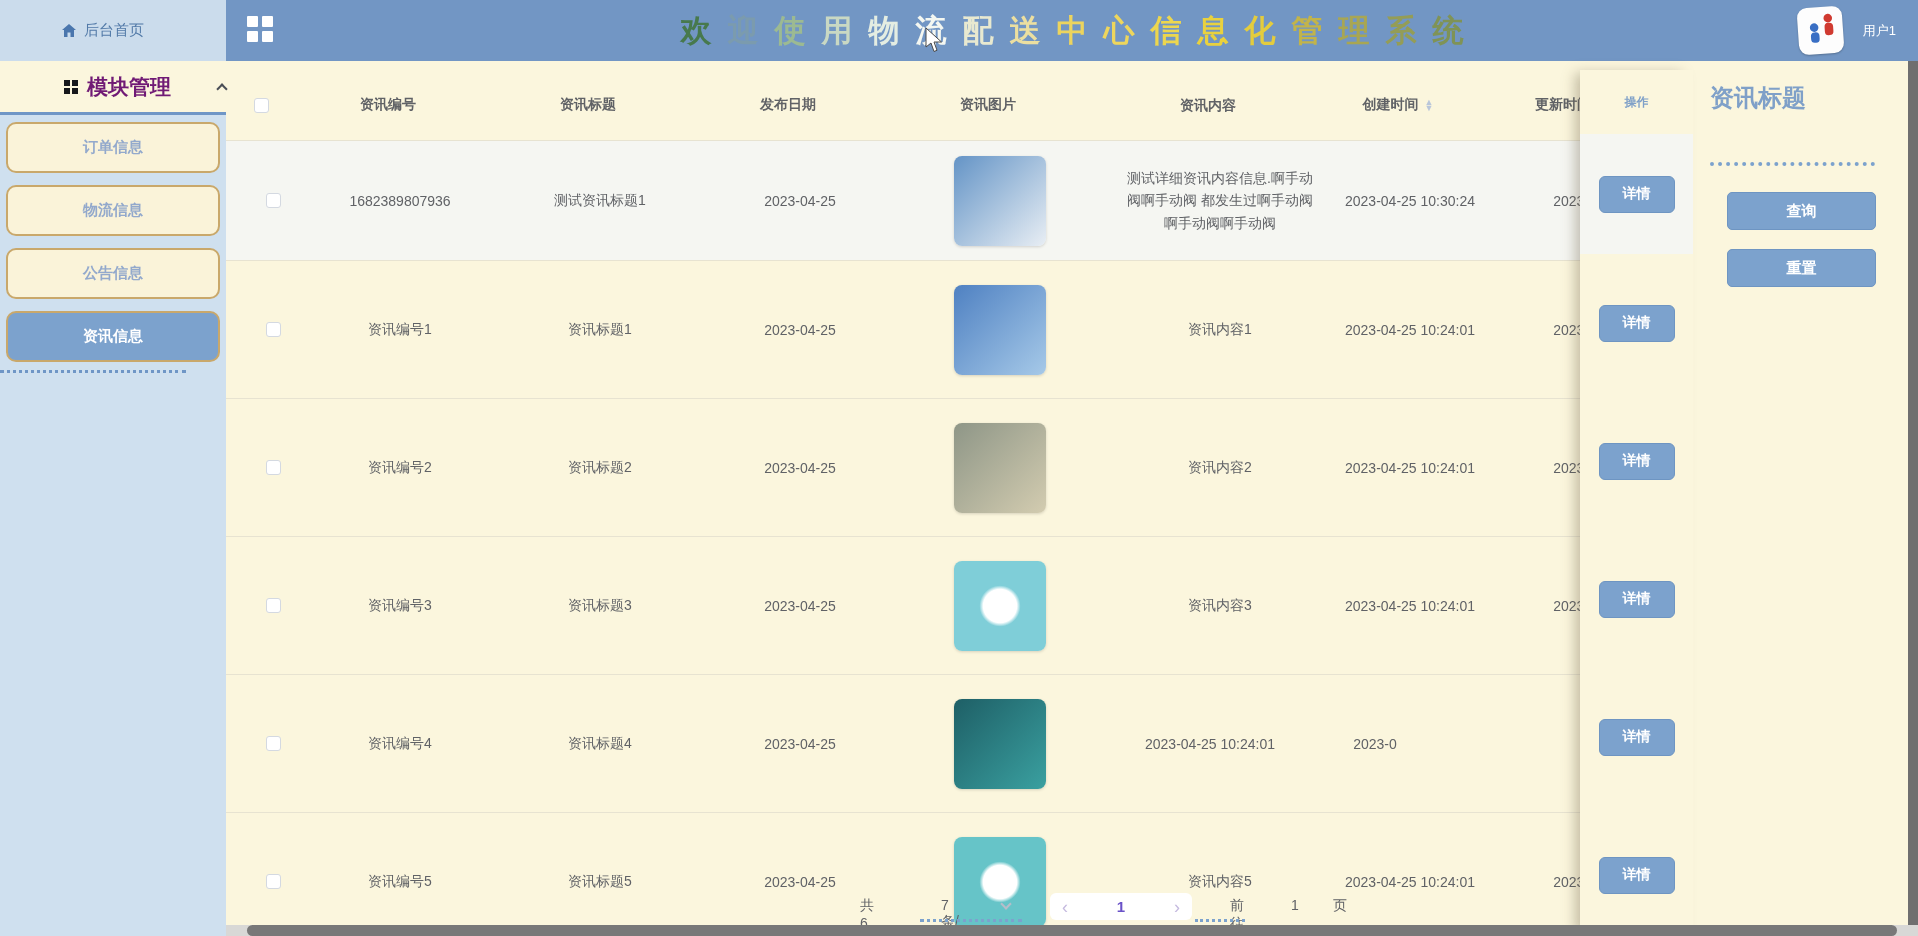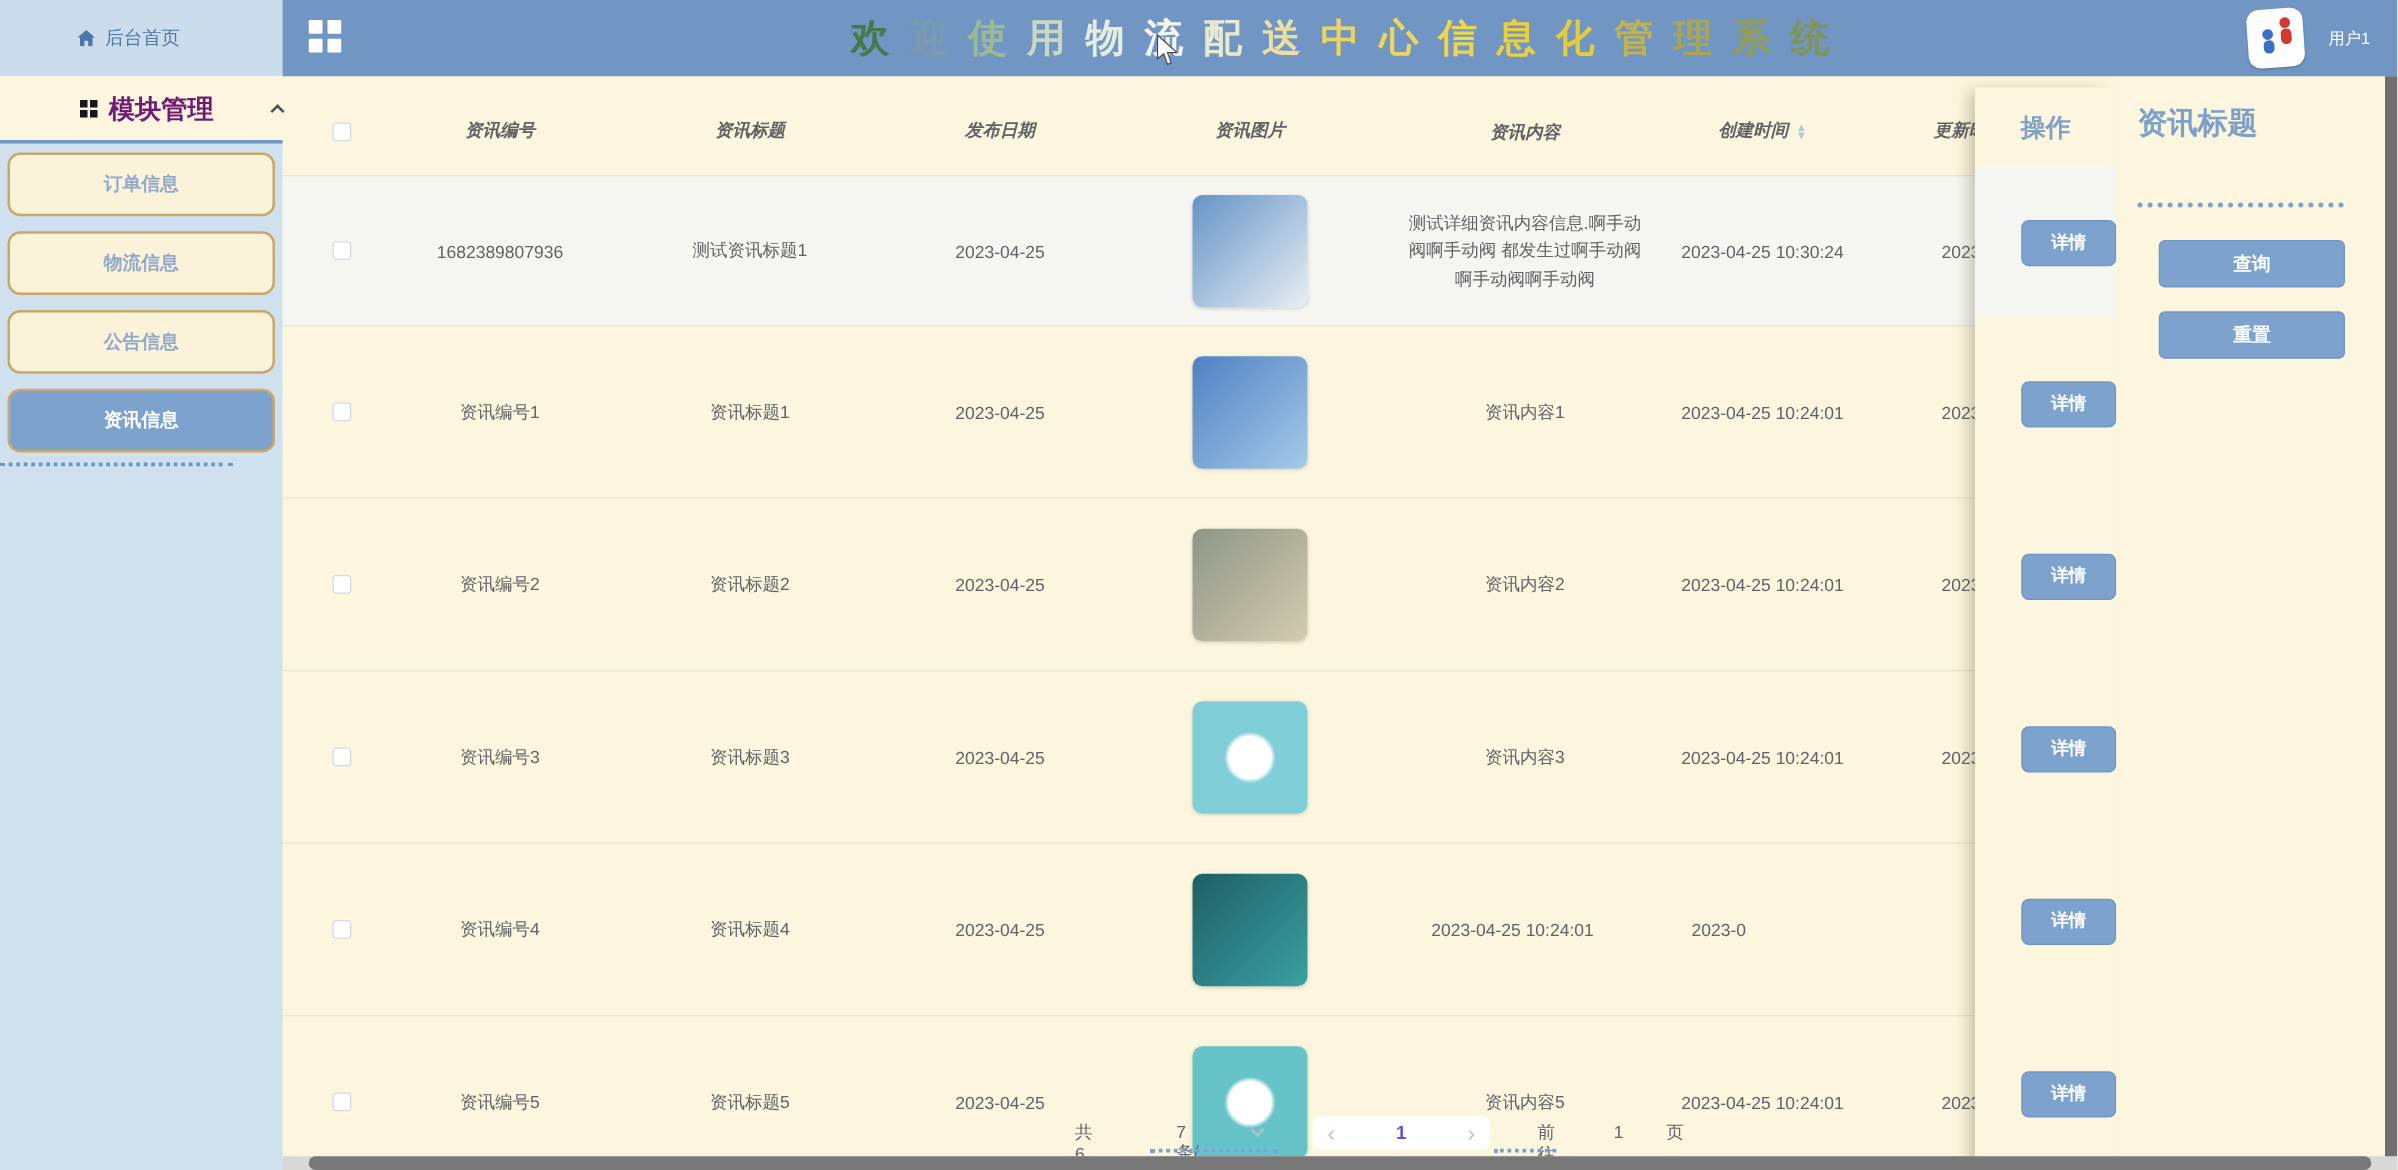--- a/index.html
+++ b/index.html
@@ -37,41 +37,41 @@
   .side-bg { position:absolute; left:0; top:115px; width:226px; height:821px; background:#cfe0ef; }
   .side-menu { position:absolute; left:6px; top:122px; width:214px; }
   .menu-item { height:51px; margin-bottom:12px; border:2px solid #c9a86b; border-radius:10px;
                background:#faf3d9; color:#93a9cc; font-weight:bold; font-size:15px;
                display:flex; align-items:center; justify-content:center; cursor:pointer; }
   .menu-item.active { background:#7ca2cd; color:#ffffff; }
   .menu-dotted { position:absolute; left:0; top:370px; width:186px; border-bottom:3px dotted #6f96c6; }
 
   
   .thead, .trow { display:flex; align-items:center; }
-  .thead { position:absolute; left:226px; top:70px; width:1424px; height:70px;font-style:italic; }
+  .thead { position:absolute; left:214px; top:70px; width:1424px; height:70px; }
   .th { color:#7fa0c8; font-weight:bold; font-size:16px; }
   .tbody { position:absolute; left:226px; top:140px; width:1424px; height:796px; overflow:hidden; }
   .trow { height:138px; border-top:1px solid #e7e3d1; background:transparent; }
   .trow.hi { height:120px; background:#f5f6f2; }
   .cell { display:flex; align-items:center; justify-content:center; height:100%;
           font-size:14px; color:#606266; text-align:center; }
   .c-check { width:94px; } .c-id { width:160px; } .c-title { width:240px; }
   .c-date { width:160px; } .c-img { width:240px; } .c-content { width:200px; line-height:1.6; padding:0 6px; }
   .c-created { width:180px; } .c-updated { width:150px; overflow:hidden; white-space:nowrap; }
   .cb { width:15px; height:15px; background:#fff; border:1px solid #d4d9e1; border-radius:3px; cursor:pointer; }
   .rimg { width:92px; height:90px; border-radius:8px; box-shadow:0 1px 3px rgba(0,0,0,.15); }
   .sorts { display:inline-flex; flex-direction:column; margin-left:6px; line-height:6px; }
   .sorts span { font-size:9px; color:#b9c6da; }
 
   
   .action-overlay { position:absolute; left:1580px; top:70px; width:113px; height:866px;
                     background:#fbf6dd; box-shadow:-8px 0 12px -3px rgba(96,85,60,.35); overflow:hidden; }
   .ahead { height:64px; display:flex; align-items:center; justify-content:center;
-           color:#7fa0c8; font-weight:bold; font-size:20px; }
-  .acell { height:138px; display:flex; align-items:center; justify-content:flex-end; }
+           color:#7fa0c8; font-weight:bold; font-size:12px; }
+  .acell { height:138px; display:flex; align-items:center; justify-content:center; }
   .acell.hi { height:120px; background:#f5f6f2; }
   .detail-btn { width:76px; height:37px; background:#7ca2cd; color:#fff; border:1px solid #6e95c2;
                 border-radius:6px; font-size:14px; font-weight:bold; cursor:pointer;
                 font-family:"Liberation Sans","DejaVu Sans",sans-serif; }
 
   
   .search-panel { position:absolute; left:1693px; top:70px; width:215px; height:560px; }
   .sp-title { margin-left:17px; margin-top:12px; font-size:24px; font-weight:bold; color:#7fa0c8; }
   .sp-dotted { margin-left:17px; margin-top:48px; width:165px; border-bottom:4px dotted #7ca2cd; }
   .sp-btn { display:block; margin-left:34px; width:149px; height:38px; background:#7ca2cd; color:#fff;

